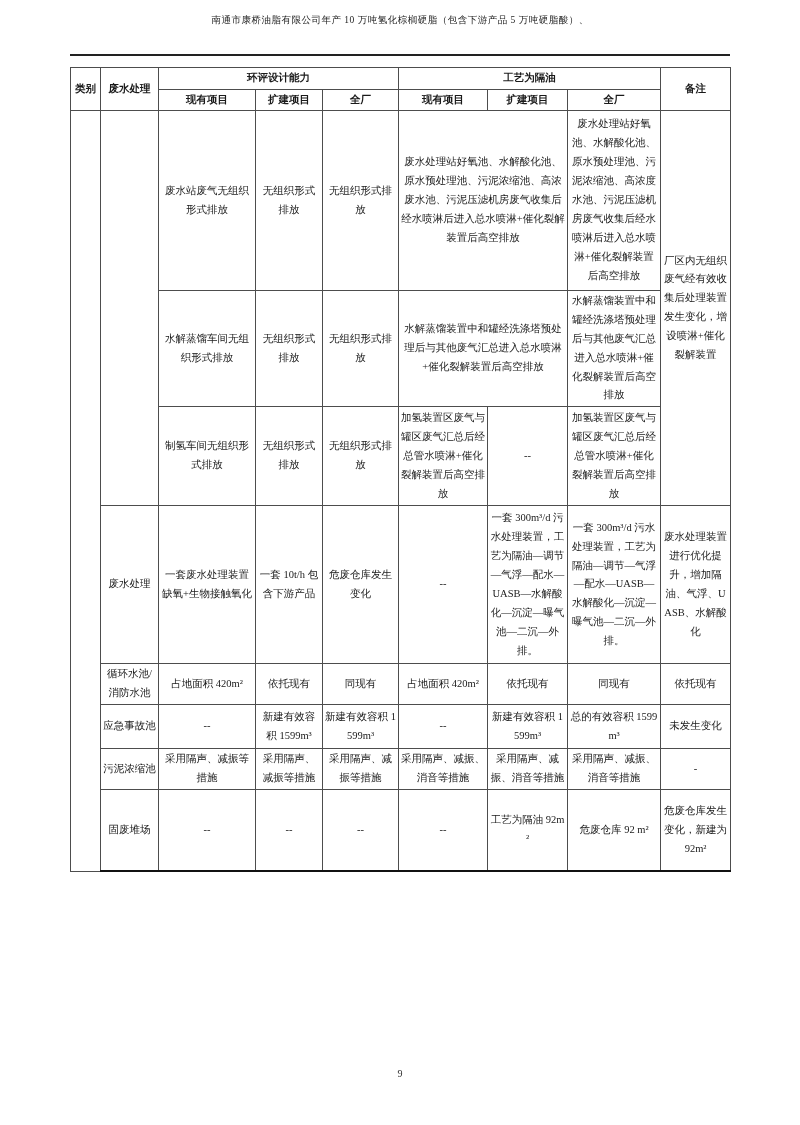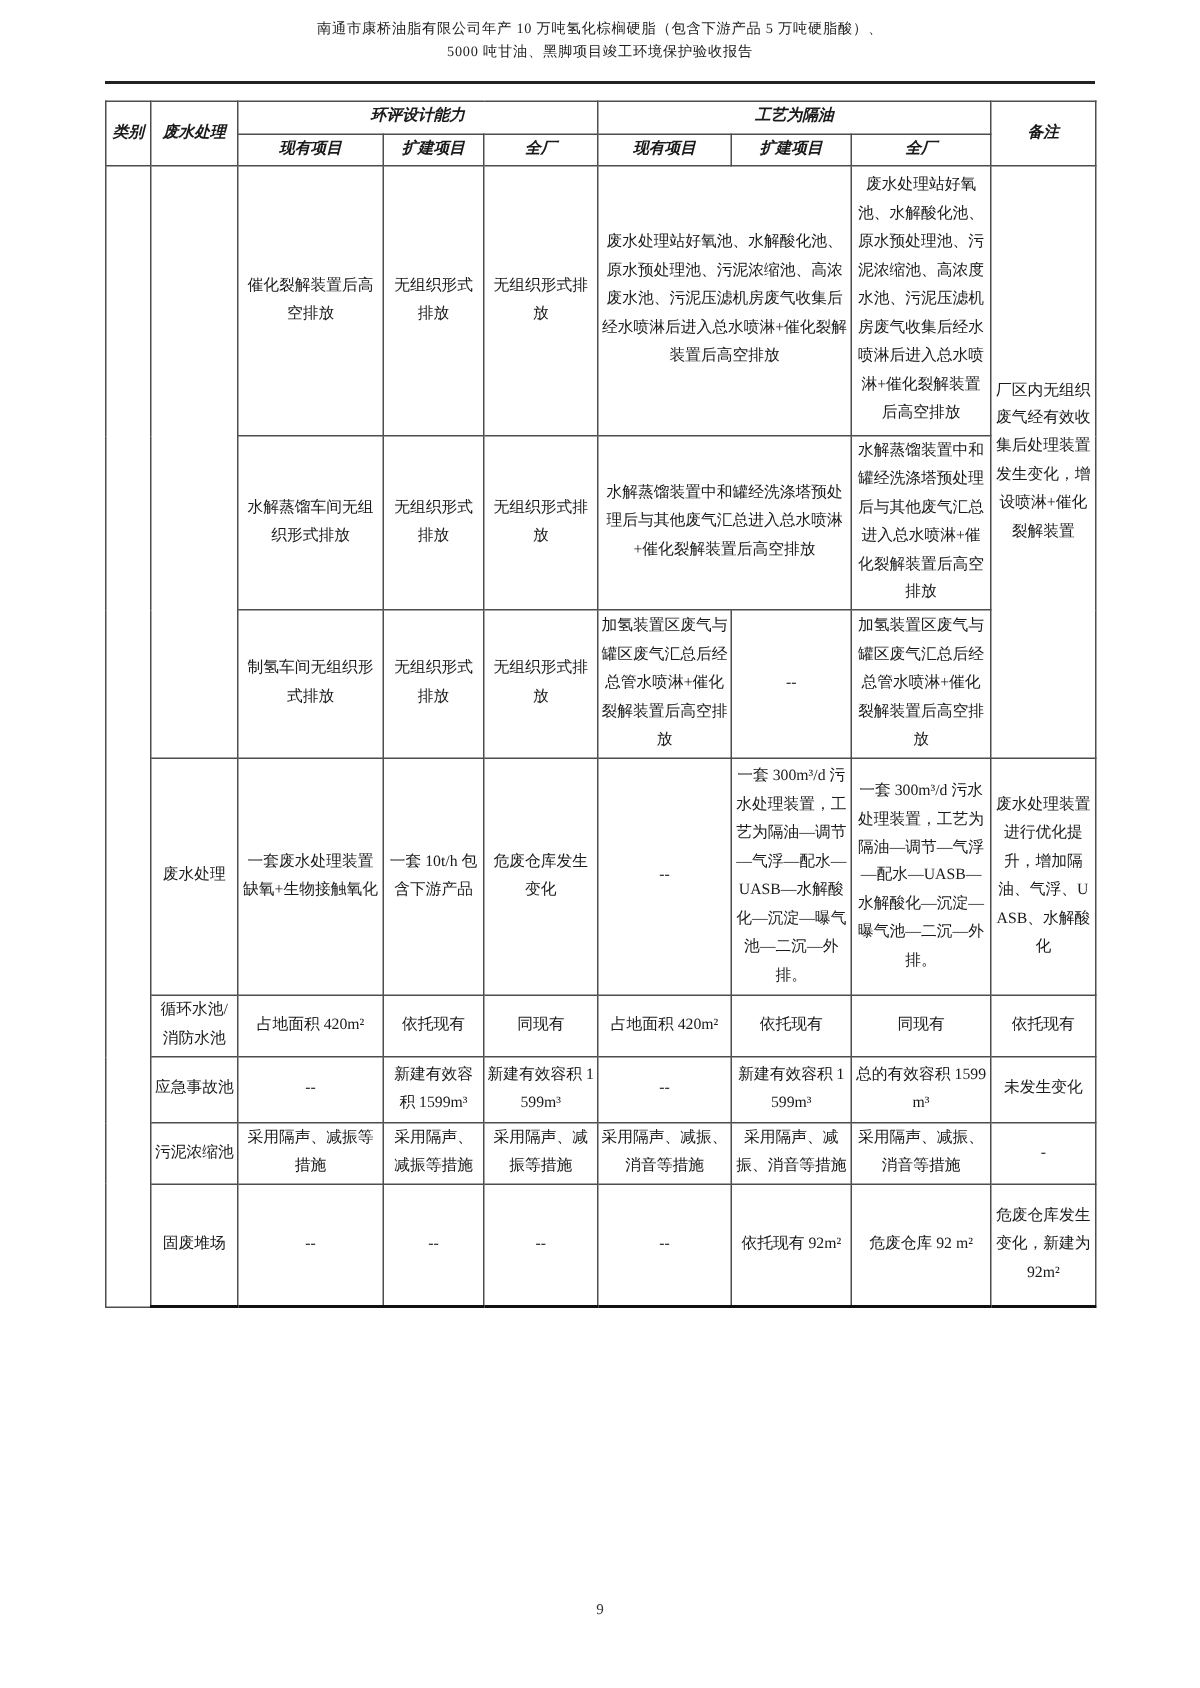--- a/index.html
+++ b/index.html
@@ -36,39 +36,38 @@
   }
   .main-table td,.main-table th{
     border:1px solid #4d4d4d;
     text-align:center;
     vertical-align:middle;
     padding:1px 2px;
     line-height:1.8;
     font-weight:normal;
     word-break:break-all;
   }
-  .main-table th{font-weight:bold;line-height:1.6;font-style:italic;}
+  .main-table th{font-weight:bold;line-height:1.6;}
   .main-table{border:1.5px solid #2a2a2a;}
   .main-table tr:last-child td{border-bottom:2.5px solid #111;}
   .cat-cell{border-right:1px solid #4d4d4d;}
 
   
   .page-number{
     position:absolute;top:1068px;left:0;width:800px;
     text-align:center;font-size:10px;color:#333;
   }
 </style>
 </head>
 <body>
 
 <div class="page">
 
   <div class="doc-header">
     <div>南通市康桥油脂有限公司年产 10 万吨氢化棕榈硬脂（包含下游产品 5 万吨硬脂酸）、</div>
-    <div>5000 吨甘油、黑脚项目竣工环境保护验收报告</div>
   </div>
   <div class="header-rule"></div>
 
   <table class="main-table">
     <colgroup>
       <col style="width:30px">
         <col style="width:58px">
       <col style="width:97px">
         <col style="width:67px">
         <col style="width:76px">
@@ -91,21 +90,21 @@
       <th>扩建项目</th>
       <th>全厂</th>
       <th>现有项目</th>
       <th>扩建项目</th>
       <th>全厂</th>
     </tr>
 
     <tr style="height:180px">
       <td rowspan="8" class="cat-cell"></td>
       <td rowspan="3"></td>
-      <td>催化裂解装置后高空排放</td>
+      <td>废水站废气无组织形式排放</td>
       <td>无组织形式排放</td>
       <td>无组织形式排放</td>
       <td colspan="2">废水处理站好氧池、水解酸化池、原水预处理池、污泥浓缩池、高浓废水池、污泥压滤机房废气收集后经水喷淋后进入总水喷淋+催化裂解装置后高空排放</td>
       <td>废水处理站好氧池、水解酸化池、原水预处理池、污泥浓缩池、高浓度水池、污泥压滤机房废气收集后经水喷淋后进入总水喷淋+催化裂解装置后高空排放</td>
       <td rowspan="3">厂区内无组织废气经有效收集后处理装置发生变化，增设喷淋+催化裂解装置</td>
     </tr>
 
     <tr style="height:108px">
       <td>水解蒸馏车间无组织形式排放</td>
       <td>无组织形式排放</td>
@@ -166,21 +165,21 @@
       <td>采用隔声、减振、消音等措施</td>
       <td>-</td>
     </tr>
 
     <tr style="height:82px">
       <td>固废堆场</td>
       <td>--</td>
       <td>--</td>
       <td>--</td>
       <td>--</td>
-      <td>依托现有 92m²</td>
+      <td>工艺为隔油 92m²</td>
       <td>危废仓库 92 m²</td>
       <td>危废仓库发生变化，新建为 92m²</td>
     </tr>
   </tbody>
     </table>
 
   <div class="page-number">9</div>
 
 </div>
 

